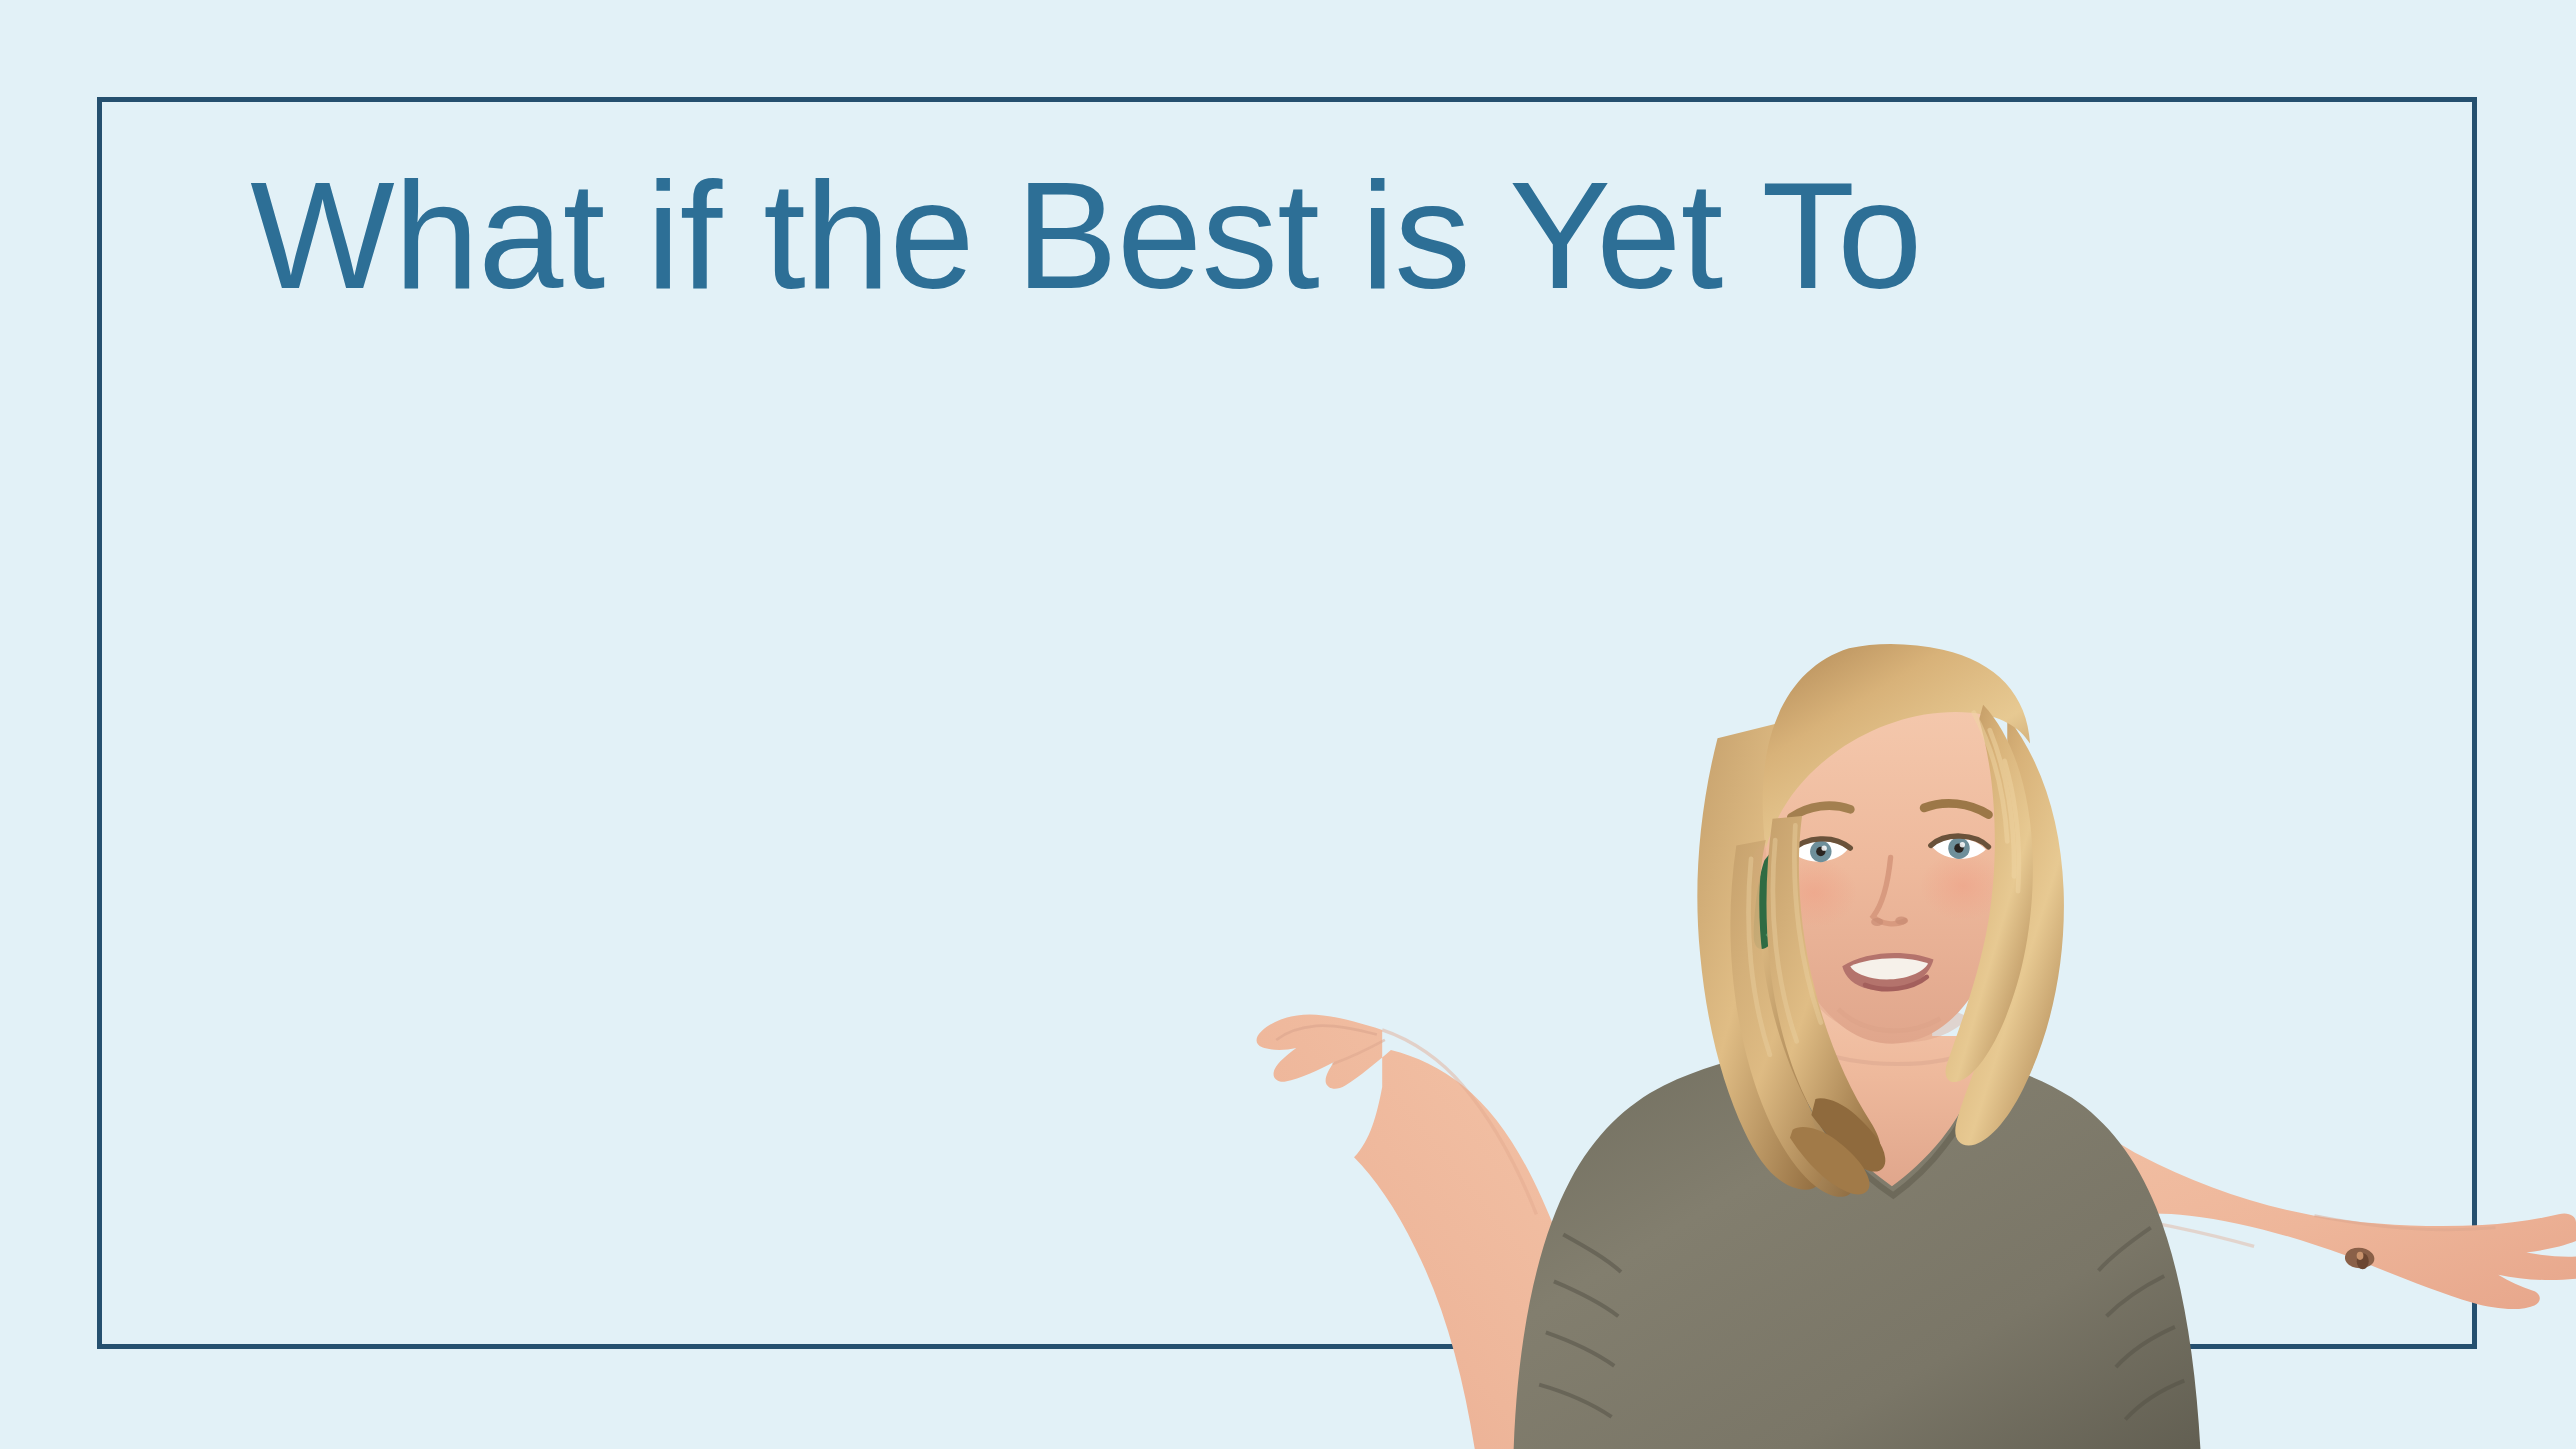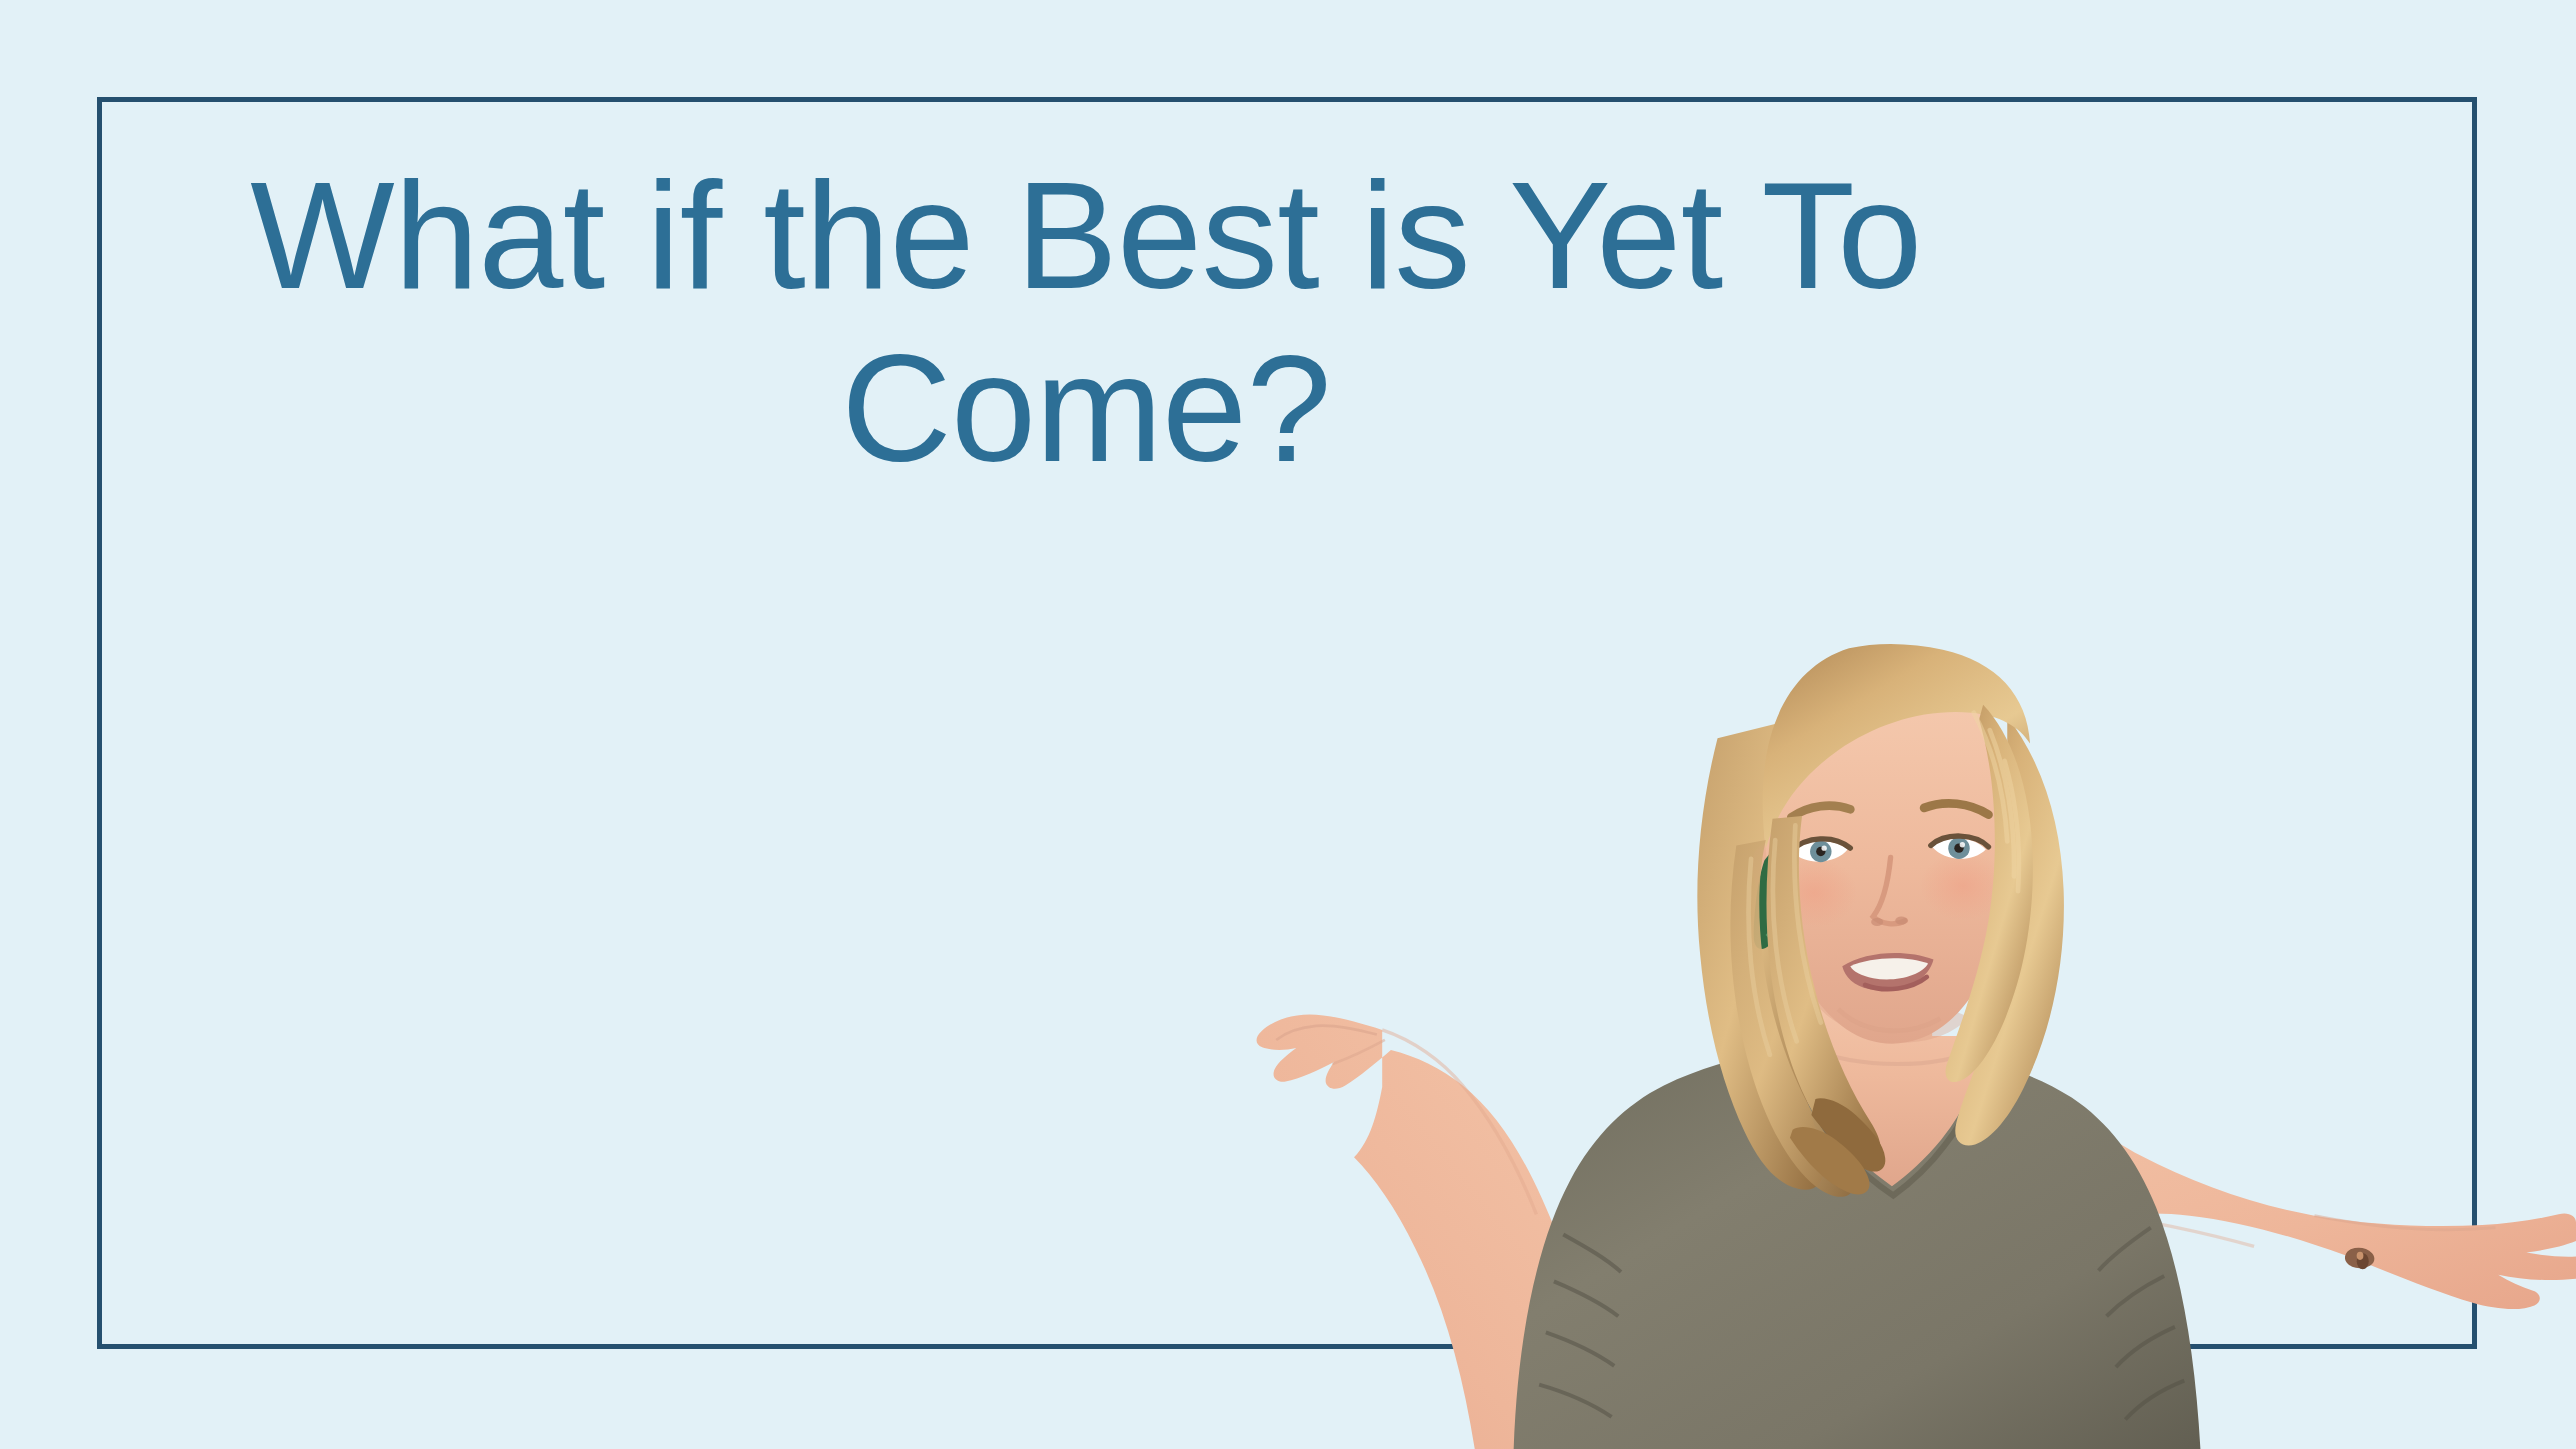--- a/index.html
+++ b/index.html
@@ -64,21 +64,20 @@
 </style>
 </head>
 <body>
 
 <div id="slide" style="background: rgb(226, 241, 247);">
 
   <div id="frame" style="border-color: rgb(37, 80, 111); border-width: 5.4px; left: 97px; top: 97px; width: 2380px; height: 1252px;"></div>
 
   <div id="title-block">
     <span class="title-line" style="color: rgb(45, 111, 150); font-size: 153px;">What if the Best is Yet To</span>
-    <span class="title-line" style="color: rgb(45, 111, 150); font-size: 153px;">Come?</span>
   </div>
 
   <div id="presenter">
     <svg viewBox="0 0 2660 1360" xmlns="http://www.w3.org/2000/svg" preserveAspectRatio="none">
       <defs>
         <linearGradient id="skinGrad" x1="0" y1="0" x2="0" y2="1">
           <stop offset="0%" stop-color="#f6cdb2"></stop>
           <stop offset="55%" stop-color="#eeb99c"></stop>
           <stop offset="100%" stop-color="#e0a68c"></stop>
         </linearGradient>

